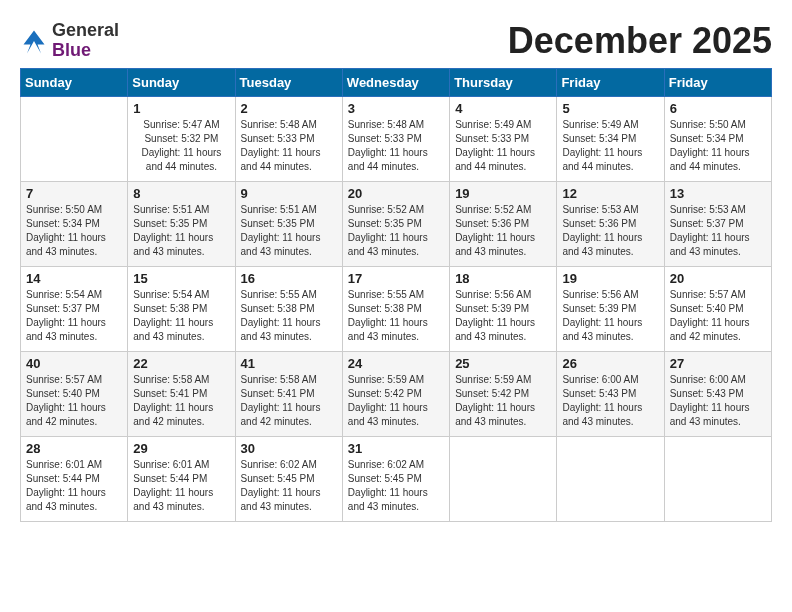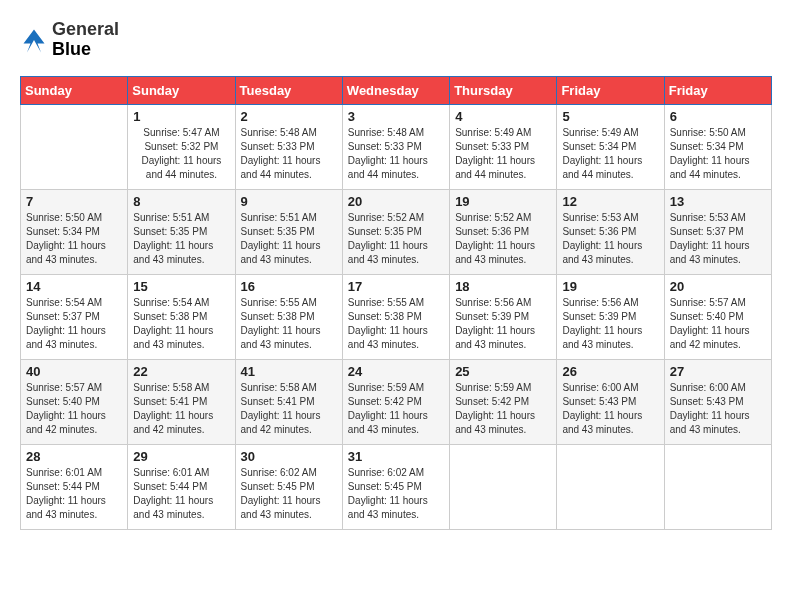--- a/index.html
+++ b/index.html
@@ -7,34 +7,34 @@
       font-family: Arial, sans-serif;
       background: #fff;
       width: 792px;
       min-height: 612px;
       padding: 20px;
     }
     .header-area {
       display: flex;
       justify-content: space-between;
       align-items: center;
-      margin-bottom: 16px;
+      margin-bottom: 6px;
     }
     .logo {
       display: flex;
       align-items: center;
       gap: 4px;
     }
     .logo-text {
       font-size: 18px;
       font-weight: bold;
       line-height: 1.1;
     }
     .logo-general { color: #333; }
-    .logo-blue { color: #000000; }
+    .logo-blue { color: #701a75; }
     .logo-icon {
       width: 28px;
       height: 28px;
     }
     .title-area {
       text-align: right;
     }
     .month-title {
       font-size: 36px;
       font-weight: bold;
@@ -43,21 +43,21 @@
     .location-title {
       font-size: 14px;
       color: #444;
     }
     .calendar-table {
       width: 100%;
       border-collapse: collapse;
       font-size: 11px;
     }
     .calendar-table th {
-      background-color: #ef4444;
+      background-color: #0369a1;
       color: #fff;
       padding: 6px 4px;
       text-align: left;
       font-size: 13px;
       font-weight: bold;
       border: 1px solid #2a6ebb;
     }
     .calendar-table td {
       border: 1px solid #ccc;
       vertical-align: top;
@@ -91,20 +91,21 @@
   <div class="logo">
     <svg class="logo-icon" viewBox="0 0 40 40">
       <polygon points="20,5 35,25 25,25 30,38 20,20 10,38 15,25 5,25" fill="#1a6fbd"></polygon>
     </svg>
     <div class="logo-text">
       <div class="logo-general">General</div>
       <div class="logo-blue">Blue</div>
     </div>
   </div>
   <div class="title-area">
+    <div class="month-title">December 2025</div>
   </div>
 </div>
 
 <table class="calendar-table">
   <thead>
     <tr>
     <th>Sunday</th>
         <th>Sunday</th>
         <th>Tuesday</th>
         <th>Wednesday</th>

